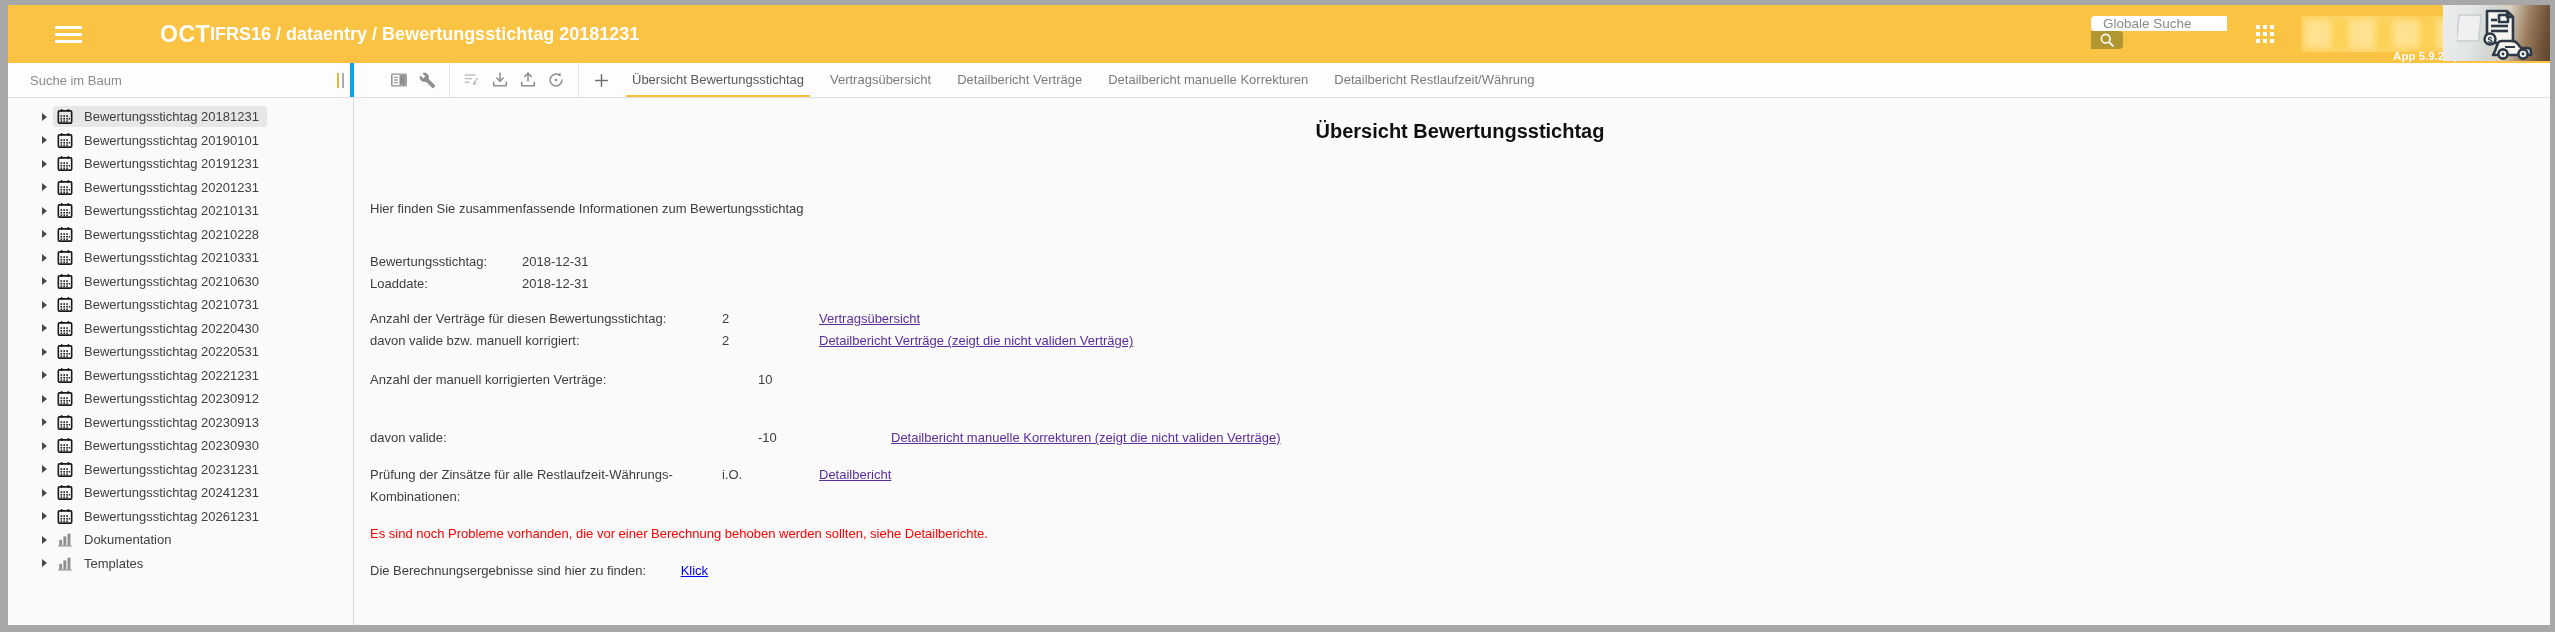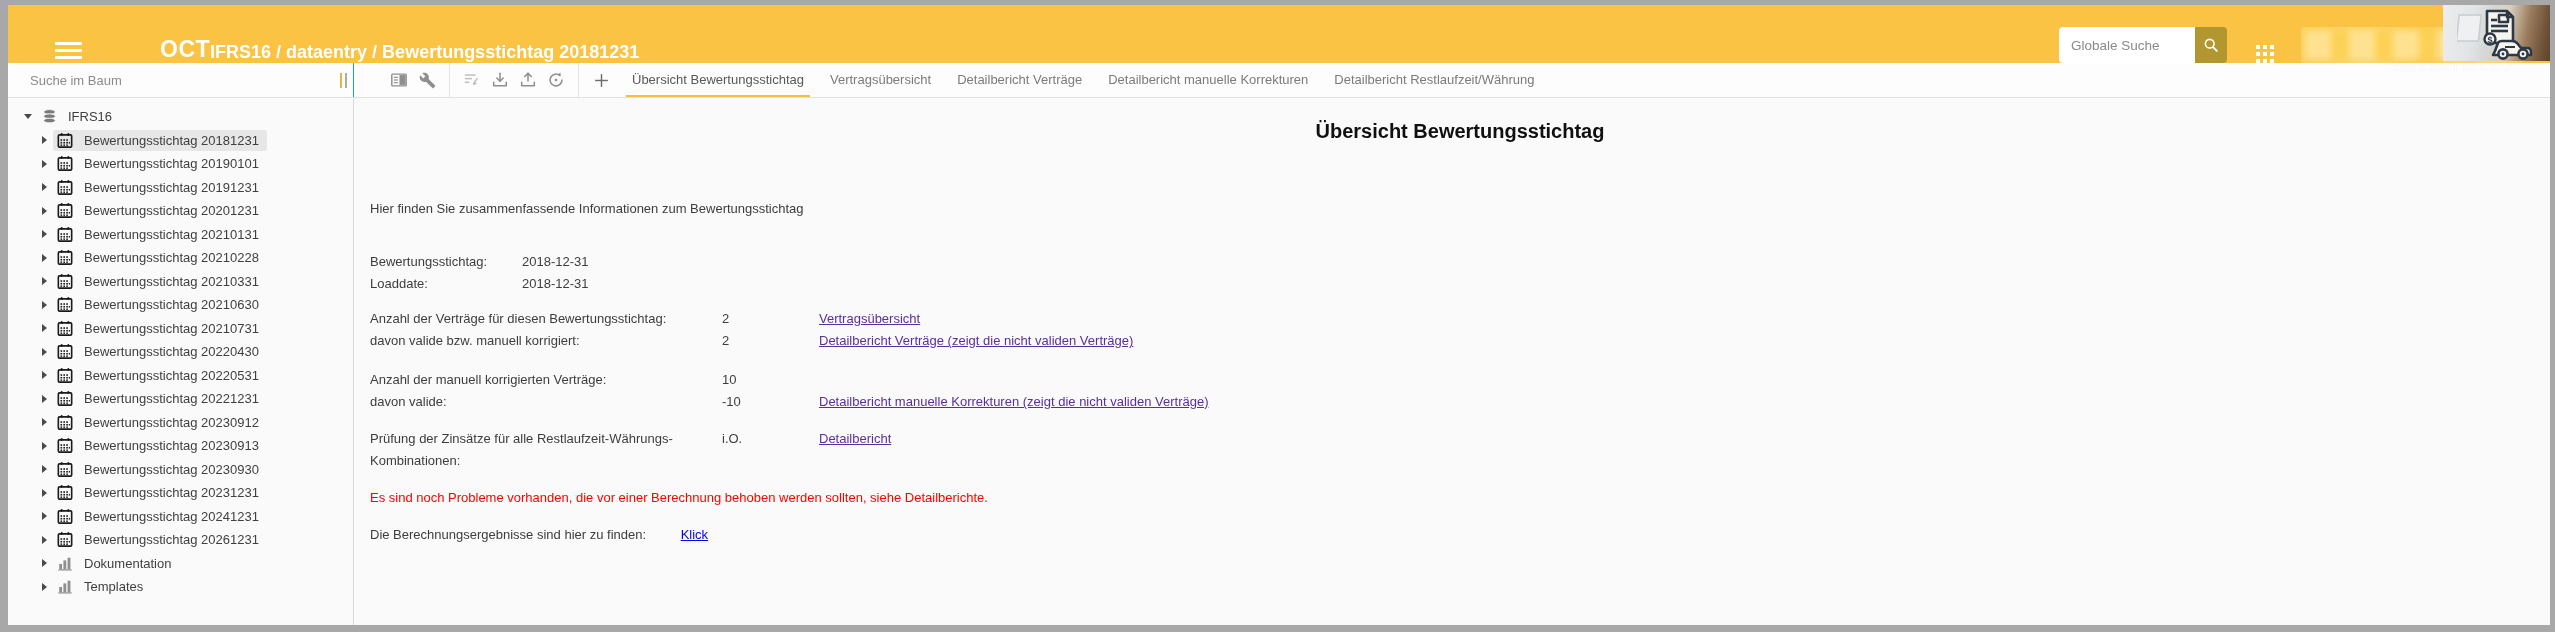--- a/index.html
+++ b/index.html
@@ -2,28 +2,28 @@
 <html><head>
 <meta charset="utf-8">
 <style>
   html,body{margin:0;padding:0;width:2555px;height:632px;overflow:hidden;
     font-family:"Liberation Sans","DejaVu Sans",sans-serif;background:#a8a8a8;}
   *{box-sizing:border-box;}
   .app{position:absolute;left:8px;top:5px;right:5px;bottom:7px;background:#fafafa;
     display:flex;flex-direction:column;overflow:hidden;}
 
   
-  .header{height:58px;flex:none;background:#fbc343;display:flex;align-items:flex-end;
+  .header{height:58px;flex:none;background:#fbc343;display:flex;align-items:center;
     color:#fff;position:relative;}
   .hamburger{margin-left:47px;width:27px;cursor:pointer;}
   .hamburger div{height:3px;background:#fff;margin:4px 0;border-radius:1px;}
   .logo{margin-left:78px;font-size:23px;font-weight:700;letter-spacing:.5px;}
   .breadcrumb{font-size:18px;font-weight:600;}
   .hspacer{flex:1;}
-  .search{display:flex;height:36px;}
+  .search{display:flex;height:36px;flex-direction:column;}
   .search input{width:136px;border:none;outline:none;border-radius:4px 0 0 4px;
     padding:0 10px 0 12px;font-size:13.5px;color:#666;font-family:inherit;}
   .search input::placeholder{color:#8a8a8a;}
   .search-btn{width:32px;background:#b2962f;border:none;border-radius:0 4px 4px 0;
     display:flex;align-items:center;justify-content:center;cursor:pointer;}
   .grid-icon{margin:0 27px 0 29px;display:grid;grid-template-columns:repeat(3,4px);
     grid-gap:3px;cursor:pointer;}
   .grid-icon i{width:4px;height:4px;background:#fff;display:block;}
   .user-area{position:relative;display:flex;align-items:center;margin-right:10px;}
   .chip{width:222px;height:36px;border-radius:3px;position:relative;overflow:hidden;
@@ -34,21 +34,21 @@
   .kebab i{width:3.5px;height:3.5px;border-radius:50%;background:#fff;margin:1.6px 0;}
   .version{position:absolute;right:28px;top:34px;font-size:11.5px;font-weight:700;
     white-space:nowrap;text-shadow:0 0 1px rgba(0,0,0,.1);}
   .photo{position:absolute;right:0;top:0;width:107px;height:56px;overflow:hidden;
     background:linear-gradient(100deg,#eceded 0%,#e2e5e6 28%,#d3d8d3 44%,#d9cfc0 58%,#9b7d5e 76%,#6d5138 92%,#5d4430 100%);}
   .photo svg{position:absolute;left:14px;top:2px;}
 
   
   .row2{height:35px;flex:none;display:flex;background:#fdfdfd;border-bottom:1px solid #e0e0e0;}
   .tree-search{width:346px;flex:none;position:relative;display:flex;align-items:center;
-    border-right:1px solid #0ea5e9;background:#fdfdfd;}
+    border-right:4px solid #0ea5e9;background:#fdfdfd;}
   .tree-search input{border:none;outline:none;background:transparent;width:280px;
     padding-left:22px;font-size:13px;color:#666;font-family:inherit;}
   .tree-search input::placeholder{color:#8c8c8c;}
   .splitter{position:absolute;right:5px;top:10px;display:flex;cursor:col-resize;}
   .splitter i{width:2px;height:15px;margin:0 1.5px;display:block;}
   .splitter i:first-child{background:#e0b83f;}
   .splitter i:last-child{background:#ababab;}
   .toolbar{display:flex;align-items:center;padding-left:31px;}
   .tbtn{width:18px;height:18px;margin:0 5px;display:flex;align-items:center;
     justify-content:center;cursor:pointer;}
@@ -75,21 +75,21 @@
   .node-root{padding-left:15px;}
   .node-child{padding-left:31px;}
 
   .content{flex:1;background:#fafafa;padding:20px 0 0 16px;font-size:13px;color:#3d3d3d;
     overflow:hidden;line-height:22px;}
   .title{text-align:center;font-size:20px;line-height:26px;font-weight:700;color:#101010;margin:0;}
   .intro{margin-top:54px;}
   .info-grid{margin-top:31px;display:grid;grid-template-columns:152px auto;grid-auto-rows:22px;width:900px;}
   .sec{display:grid;grid-template-columns:352px 97px auto;grid-auto-rows:22px;width:1400px;}
   .sec.mB{margin-top:13px;}
-  .sec.mC{margin-top:17px;}
+  .sec.mC{margin-top:17px;gap:36px;}
   .sec-flex{margin-top:15px;display:flex;width:1400px;}
   .sec-flex .lblwrap{width:352px;flex:none;padding-right:45px;}
   .sec-flex .valcell{width:97px;flex:none;}
   a.plink{color:#5b2e9e;text-decoration:underline;cursor:pointer;}
   a.blink{color:#0000ee;text-decoration:underline;cursor:pointer;padding-left:31px;}
   .warning{margin-top:15px;color:#ff0000;}
   .result{margin-top:15px;}
 </style>
 </head>
 <body>
@@ -229,37 +229,20 @@
         <div class="tab active">Übersicht Bewertungsstichtag</div>
         <div class="tab">Vertragsübersicht</div>
         <div class="tab">Detailbericht Verträge</div>
         <div class="tab">Detailbericht manuelle Korrekturen</div>
         <div class="tab">Detailbericht Restlaufzeit/Währung</div>
       </div>
   </div>
 
   <div class="body-row">
     <div class="tree" id="tree">
-        <div class="node node-root">
-          <span class="caret">
-            <i class="caret-d"></i>
-          </span>
-          <span class="tag">
-            <span class="ic">
-              <svg width="17" height="19" viewBox="0 0 19 19">
-                <g fill="#7a7a7a" stroke="#fafafa" stroke-width="1">
-                  <ellipse cx="9.5" cy="4.4" rx="6.5" ry="2.6"></ellipse>
-                  <ellipse cx="9.5" cy="9.2" rx="6.5" ry="2.6"></ellipse>
-                  <ellipse cx="9.5" cy="14" rx="6.5" ry="2.6"></ellipse>
-                </g>
-              </svg>
-            </span>
-            <span>IFRS16</span>
-          </span>
-        </div>
         <div class="node node-child selected">
           <span class="caret">
             <i class="caret-r"></i>
           </span>
           <span class="tag">
             <span class="ic">
               <svg width="18" height="19" viewBox="0 0 20 20">
                 <rect x="2.6" y="3.8" width="14.8" height="13.6" rx="1.2" fill="none" stroke="#1b1b1b" stroke-width="1.8"></rect>
                 <line x1="6.3" y1="1.8" x2="6.3" y2="4.8" stroke="#1b1b1b" stroke-width="1.8"></line>
                 <line x1="13.7" y1="1.8" x2="13.7" y2="4.8" stroke="#1b1b1b" stroke-width="1.8"></line>

